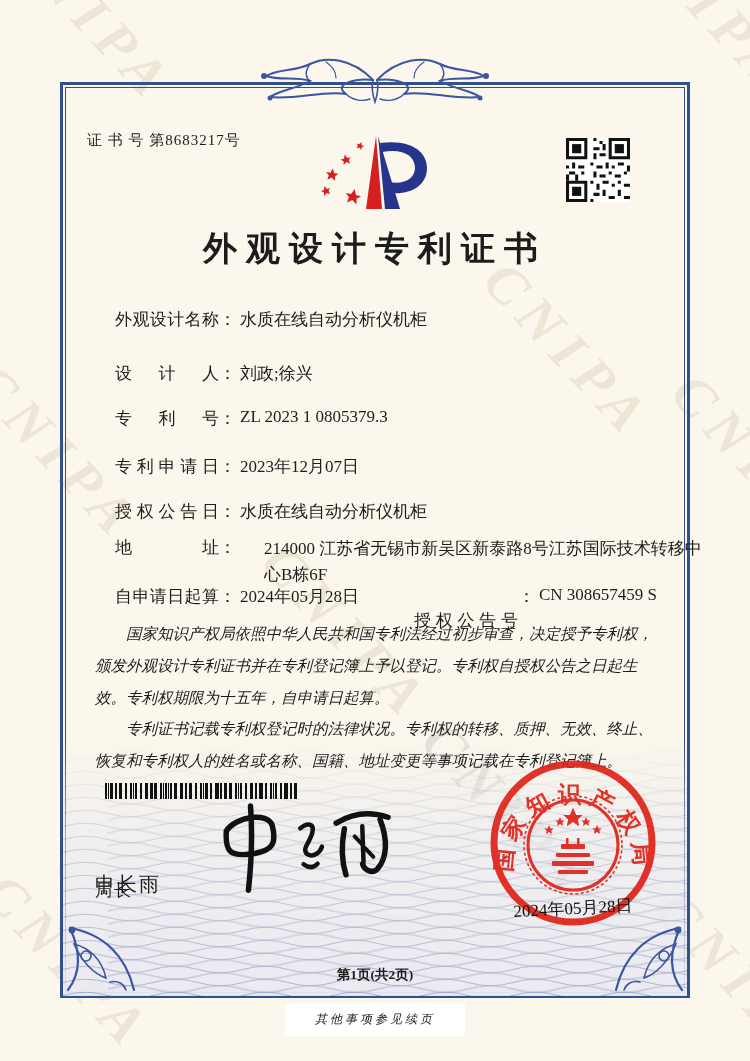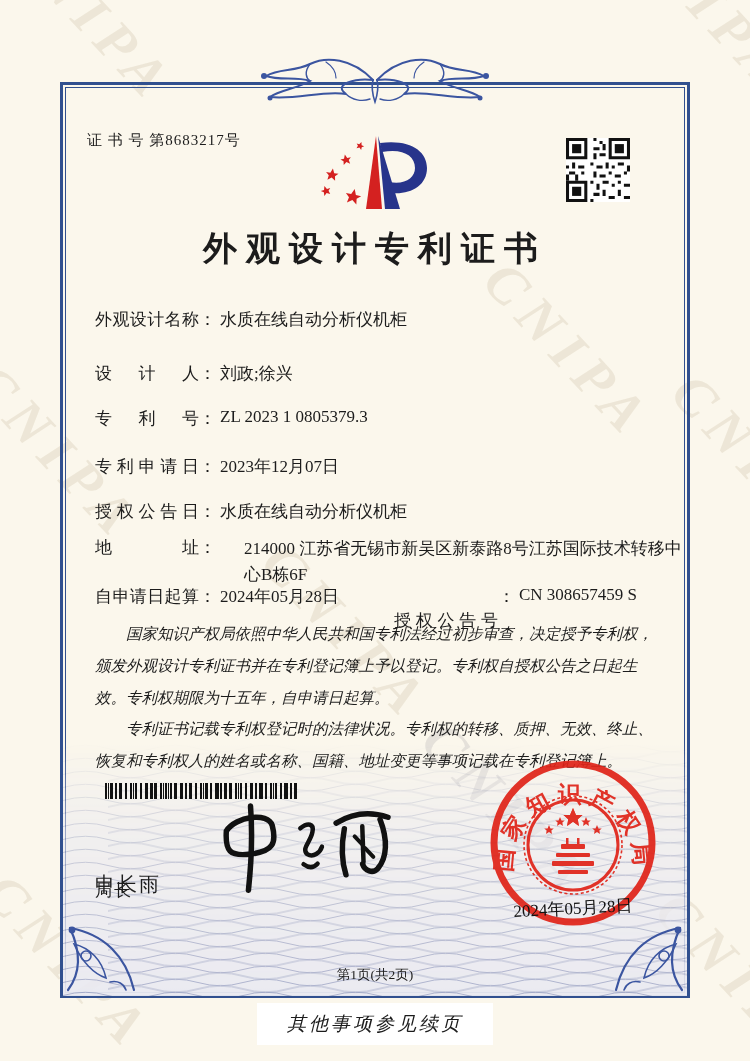--- a/index.html
+++ b/index.html
@@ -40,20 +40,21 @@
   .qr      { position:absolute; left:566px; top:138px; z-index:5; }
   .title   {
     position:absolute; left:0; top:226px; width:100%; text-align:center;
     font-size:34px; font-weight:700; letter-spacing:9px; z-index:5;
   }
   
   .f-row { position:absolute; left:95px; font-size:17px; z-index:5; white-space:nowrap; }
   .f-label {
     display:inline-block; width:104px; text-align:justify; text-align-last:justify;
     vertical-align:top;
+    margin-left:20px;
   }
   .f-colon { display:inline-block; vertical-align:top; }
   .f-value { display:inline-block; vertical-align:top; margin-left:4px; }
   .r1{top:308px;} .r2{top:362px;} .r3{top:407px;} .r4{top:455px;}
   .r5{top:500px;} .r6{top:536px;} .r7{top:585px;}
   .addr-val { white-space:normal; width:447px; line-height:1.55;margin-left:28px; }
   .pair2 { margin-left:55px;margin-top:24px; }
   
   .paras {
     position:absolute; left:95px; top:618px; width:566px; z-index:5;
@@ -73,25 +74,25 @@
   .sig-name  { position:absolute; left:95px; top:871px; font-size:20px;
                font-family:"Liberation Sans", sans-serif; z-index:5; letter-spacing:2px; }
   .signature { position:absolute; left:215px; top:798px; z-index:5; transform:rotate(-2deg); }
   .seal { position:absolute; left:486px; top:756px; z-index:6; }
   .seal-date {
     position:absolute; left:498px; top:897px; width:150px; text-align:center;
     font-size:17px; z-index:7; transform:rotate(-3deg); color:#111;
   }
   .page-no {
     position:absolute; left:0; top:966px; width:100%; text-align:center;
-    font-size:13.5px; z-index:5;
+    font-size:13.5px; z-index:5;font-weight:bold;
   }
   .footer-note {
     position:absolute; left:50%; top:1003px; transform:translateX(-50%);
-    background:#ffffff; padding:8px 30px; font-size:19px; letter-spacing:3px;
+    background:#ffffff; padding:8px 30px; font-size:12px; letter-spacing:3px;
     font-style:italic; z-index:5; white-space:nowrap;
   }
 </style>
 </head>
 <body>
 
 <span class="wm wm1">CNIPA</span>
 <span class="wm wm2">CNIPA</span>
 <span class="wm wm3">CNIPA</span>
 <span class="wm wm4">CNIPA</span>

